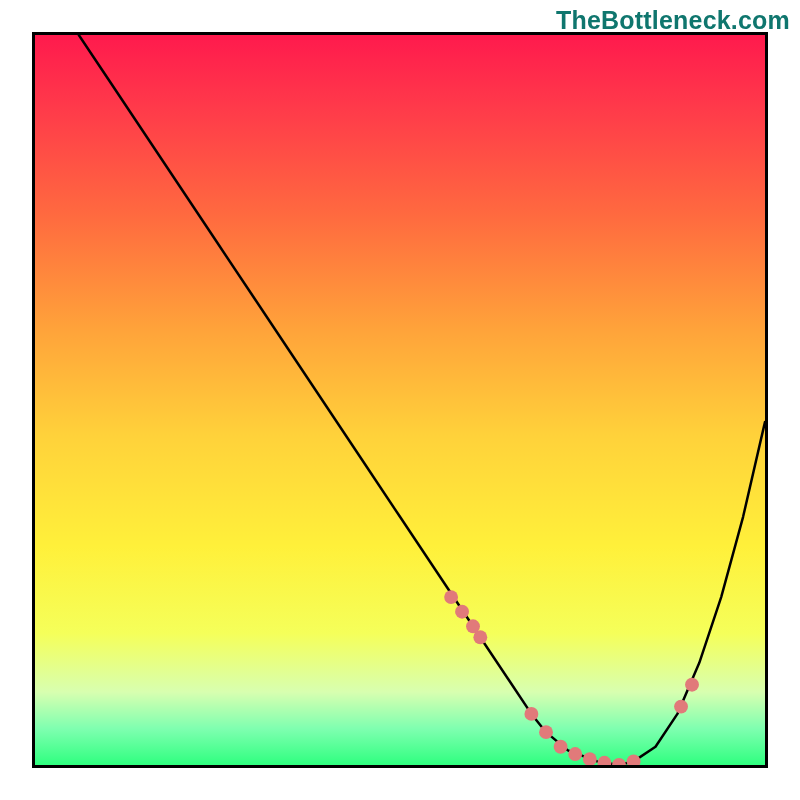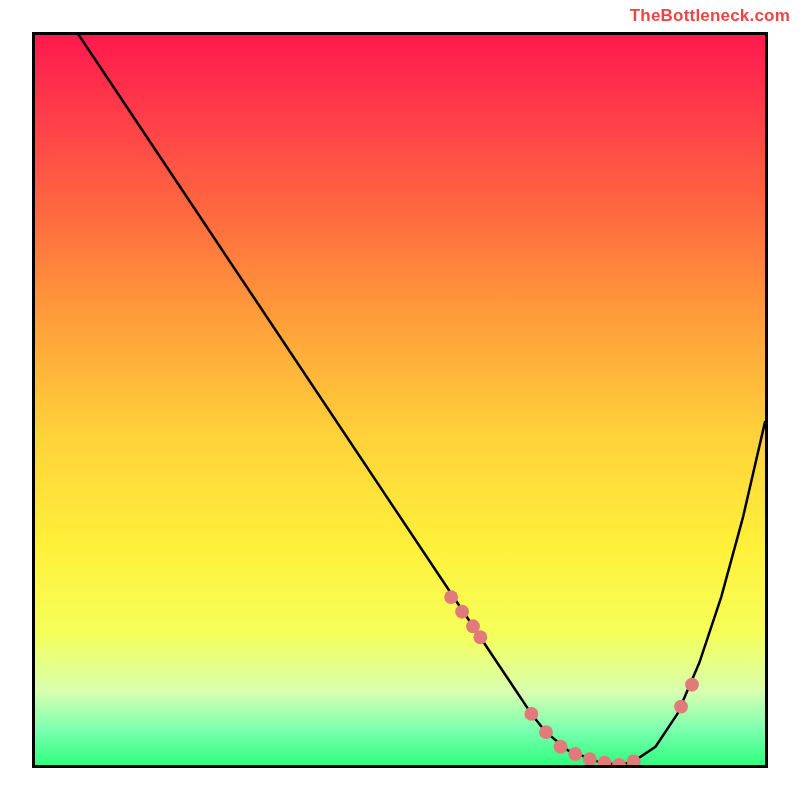--- a/index.html
+++ b/index.html
@@ -1,18 +1,18 @@
 <!DOCTYPE html>
 <html><head>
 <meta charset="utf-8">
 <style>
   * { margin: 0; padding: 0; box-sizing: border-box; }
   html, body { width: 800px; height: 800px; overflow: hidden; background: #fff; }
   .container { position: relative; width: 800px; height: 800px; }
-  .watermark { position: absolute; top: 6px; right: 10px; font-family: Arial, Helvetica, sans-serif; font-size: 17px; font-weight: bold; color: #ef4444; letter-spacing: 0.2px; }
+  .watermark { position: absolute; top: 6px; right: 10px; font-family: Arial, Helvetica, sans-serif; font-size: 25px; font-weight: bold; color: #0f766e; letter-spacing: 0.2px; }
   .plot-area {
     position: absolute;
     left: 32px; top: 32px;
     width: 736px; height: 736px;
     border: 3px solid #000;
     overflow: hidden;
   }
   .gradient-bg {
     position: absolute;
     left: 0; top: 0; width: 100%; height: 100%;

